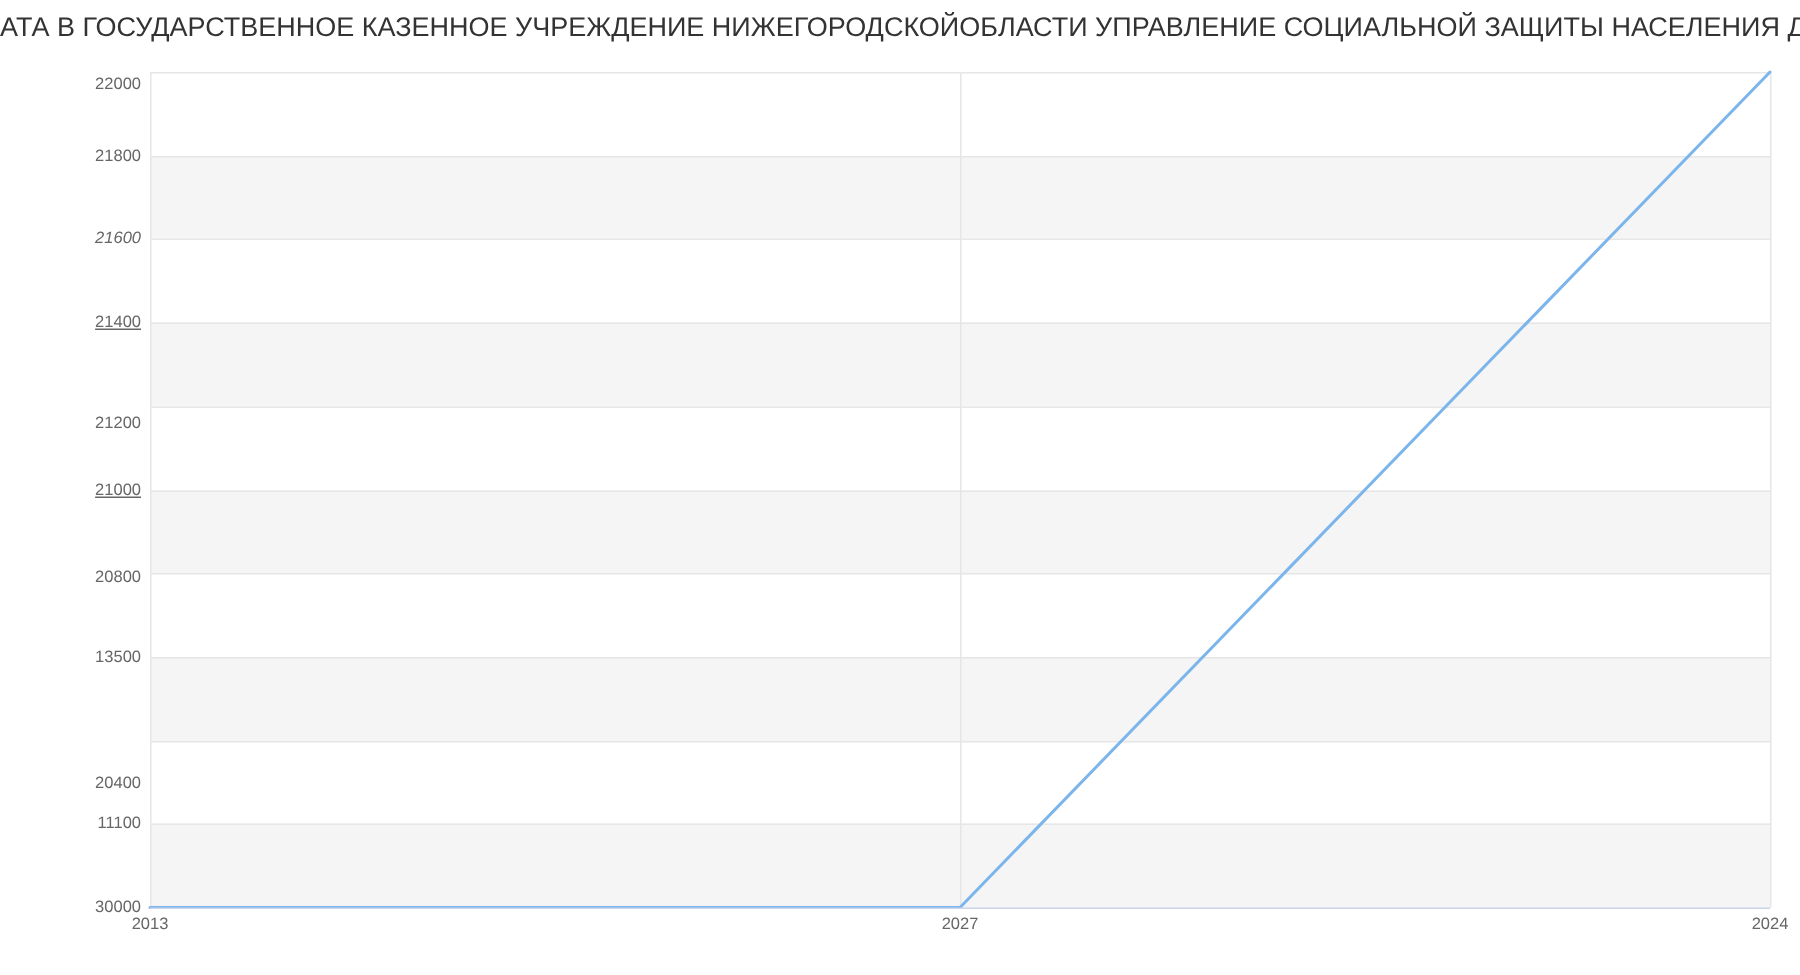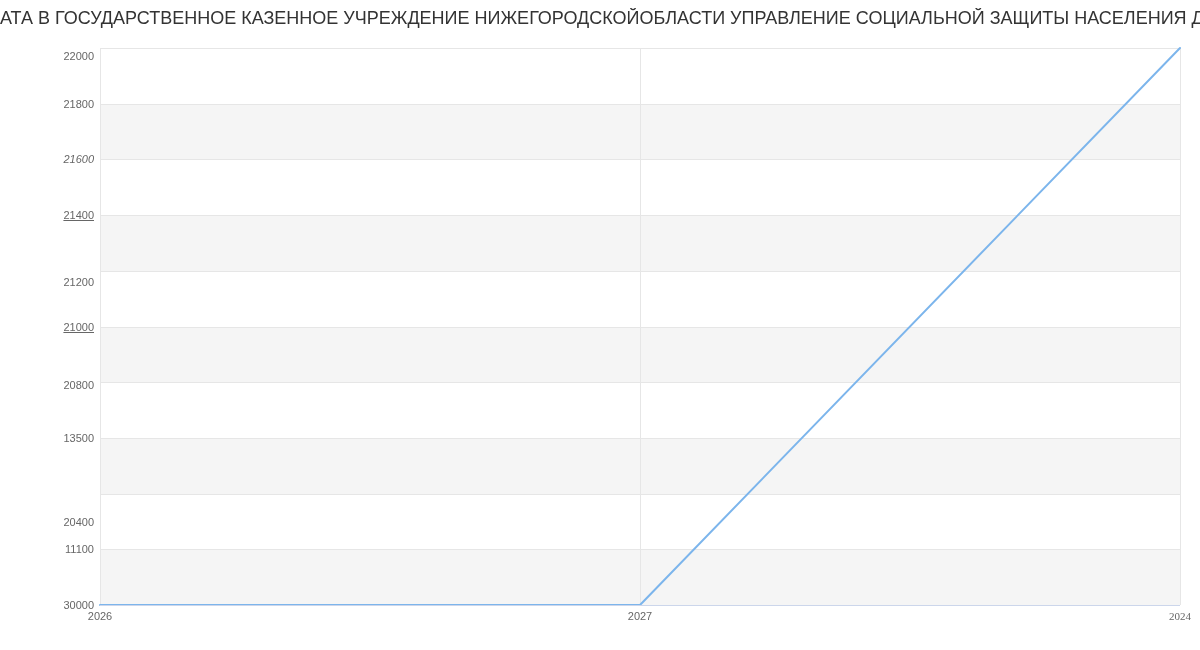--- a/index.html
+++ b/index.html
@@ -132,16 +132,16 @@
     <div class="ytick-label" style="top: 549.3px;">11100</div>
     <div class="ytick-label" style="top: 522px;">20400</div>
     <div class="ytick-label" style="top: 437.9px;">13500</div>
     <div class="ytick-label" style="top: 385px;">20800</div>
     <div class="ytick-label" style="top: 326.5px; text-decoration: underline;">21000</div>
     <div class="ytick-label" style="top: 282px;">21200</div>
     <div class="ytick-label" style="top: 215.1px; text-decoration: underline;">21400</div>
     <div class="ytick-label" style="top: 159.4px; font-style: italic;">21600</div>
     <div class="ytick-label" style="top: 103.7px;">21800</div>
     <div class="ytick-label" style="top: 56px;">22000</div>
-    <div class="xtick-label" style="left: 100px;">2026</div>
+    <div class="xtick-label" style="left: 100px;">2013</div>
     <div class="xtick-label" style="left: 640px;">2027</div>
-    <div class="xtick-label" style="left: 1180px; font-family: Liberation Serif, serif;">2024</div>
+    <div class="xtick-label" style="left: 1180px;">2024</div>
   </div>
 
 </body></html>

